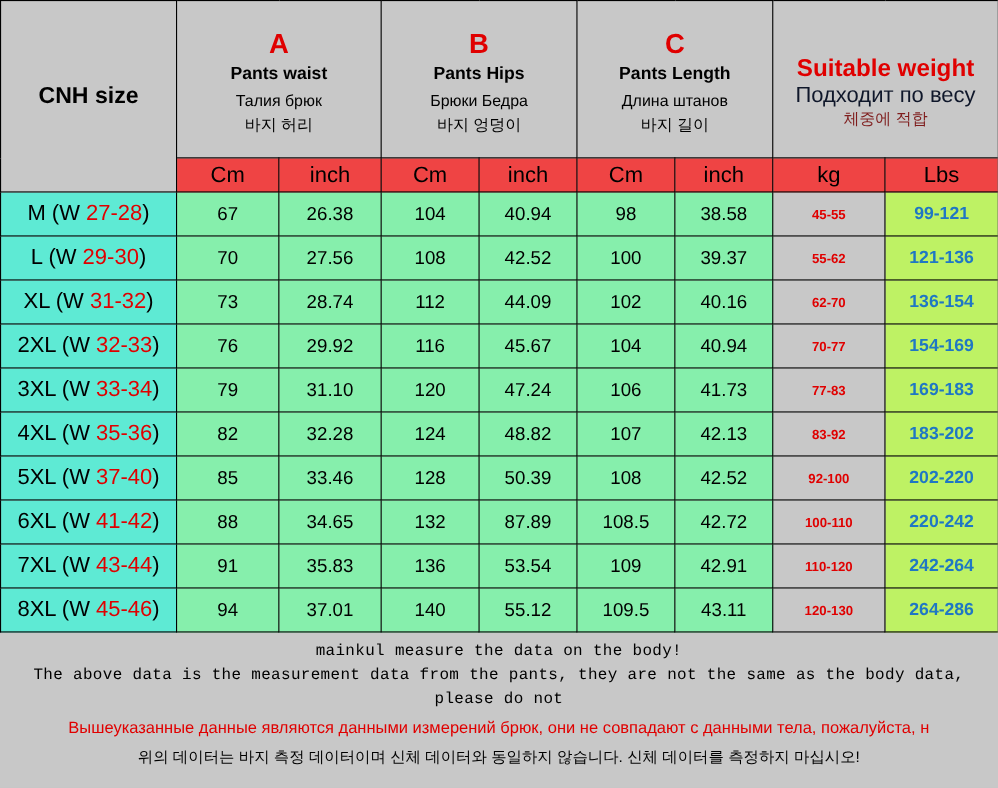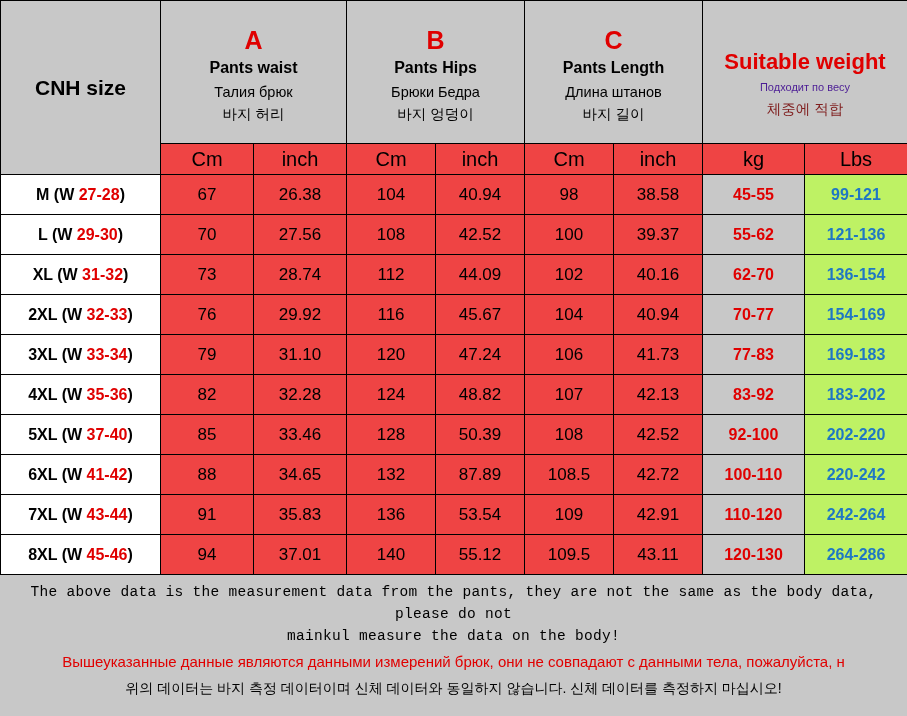--- a/index.html
+++ b/index.html
@@ -69,51 +69,51 @@
     line-height: 22px;
   }
   .hdr-weight .grp-letter {
     color: #e00000;
     font-size: 22px;
     font-weight: bold;
     line-height: 28px;
     margin-top: 24px;
   }
   .hdr-weight .grp-ru {
-    color: #4c1d95;
-    font-size: 11px;
+    color: #0f172a;
+    font-size: 20px;
   }
   .hdr-weight .grp-ko {
     color: #7f1d1d;
     font-size: 14.5px;
   }
   .unit-row td {
     background: #ef4444;
     height: 30px;
     font-size: 20px;
     color: #000;
   }
   .size-cell {
-    background: #ffffff;
-    font-weight: bold;
-    font-size: 16px;
+    background: #5eead4;
+    font-weight: normal;
+    font-size: 20px;
     color: #000;
     height: 39px;
   }
   .size-cell .wpart {
     color: #e00000;
   }
   .num-cell {
-    background: #ef4444;
+    background: #86efac;
     font-size: 17px;
     color: #000;
   }
   .kg-cell {
     background: #c8c8c8;
-    font-size: 16px;
+    font-size: 12px;
     font-weight: bold;
     color: #e00000;
   }
   .lbs-cell {
     background: #bef264;
     font-size: 16px;
     font-weight: bold;
     color: #1f77c4;
   }
   .notes {
@@ -305,19 +305,19 @@
           <td class="num-cell">55.12</td>
           <td class="num-cell">109.5</td>
           <td class="num-cell">43.11</td>
           <td class="kg-cell">120-130</td>
           <td class="lbs-cell">264-286</td>
         </tr>
       </tbody>
   </table>
 
   <div class="notes">
+    <div class="note-en">mainkul measure the data on the body!</div>
     <div class="note-en">The above data is the measurement data from the pants, they are not the same as the body data, please do not</div>
-    <div class="note-en">mainkul measure the data on the body!</div>
     <div class="note-ru">Вышеуказанные данные являются данными измерений брюк, они не совпадают с данными тела, пожалуйста, н</div>
     <div class="note-ko">위의 데이터는 바지 측정 데이터이며 신체 데이터와 동일하지 않습니다. 신체 데이터를 측정하지 마십시오!</div>
   </div>
 
 </div>
 
 </body></html>

